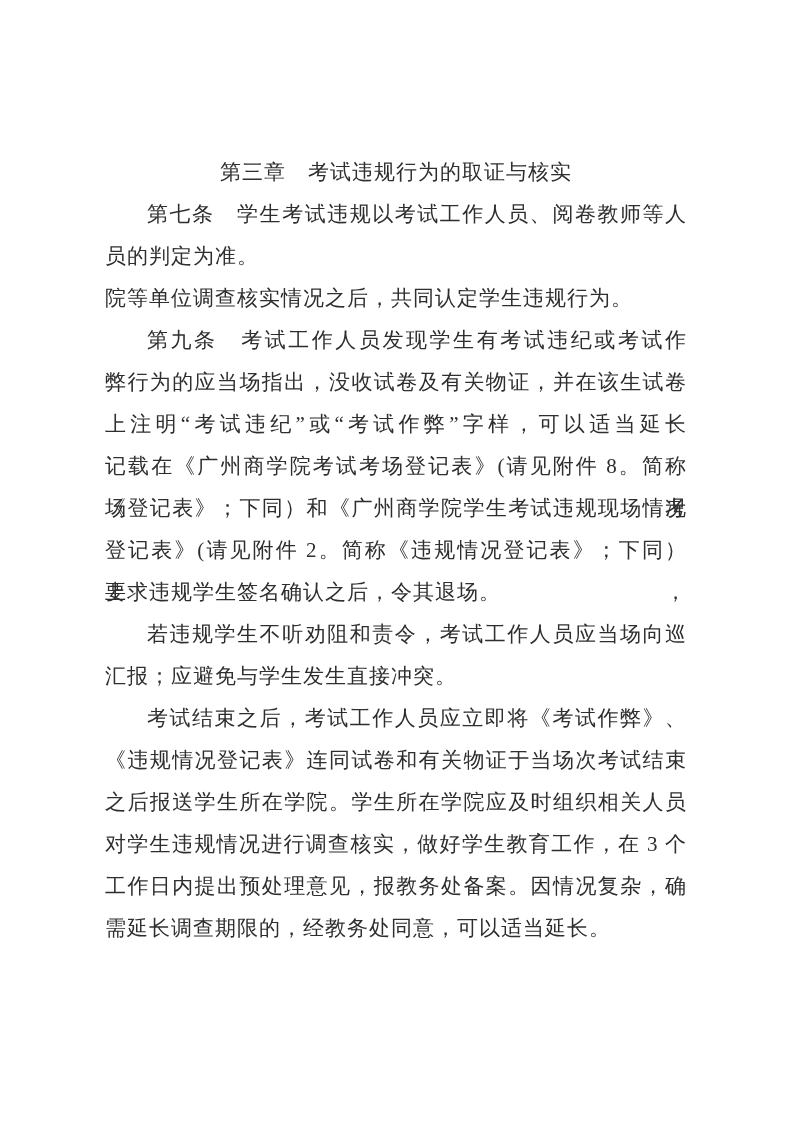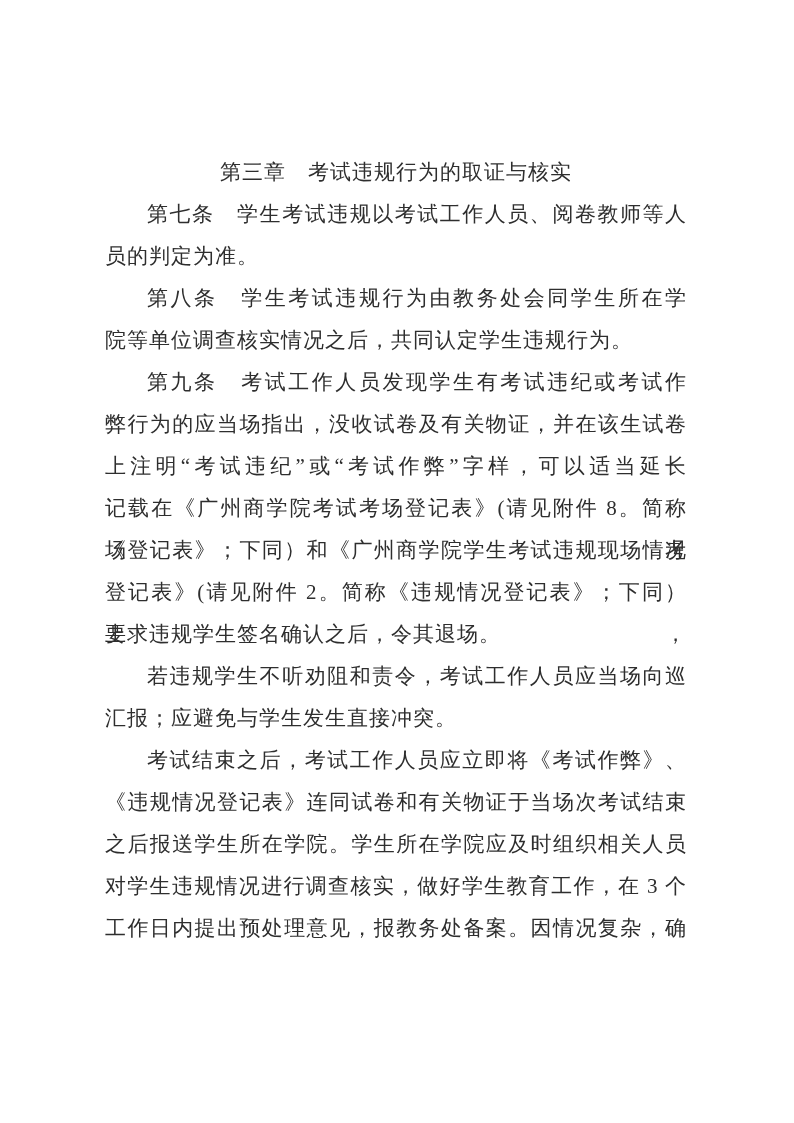--- a/index.html
+++ b/index.html
@@ -50,31 +50,31 @@
 </style>
 </head>
 <body>
 
 <div class="page">
   <div class="content">
     <div class="chapter-heading">第三章　考试违规行为的取证与核实</div>
     <div id="body-lines">
         <div class="text-line justify indent">第七条　学生考试违规以考试工作人员、阅卷教师等人</div>
         <div class="text-line">员的判定为准。</div>
-        <div class="text-line justify indent">第八条　学生考试违规行为由教务处会同学生所在学</div>
         <div class="text-line">院等单位调查核实情况之后，共同认定学生违规行为。</div>
         <div class="text-line justify indent">第九条　考试工作人员发现学生有考试违纪或考试作</div>
         <div class="text-line justify">弊行为的应当场指出，没收试卷及有关物证，并在该生试卷</div>
         <div class="text-line justify">上注明“考试违纪”或“考试作弊”字样，可以适当延长</div>
         <div class="text-line justify">记载在《广州商学院考试考场登记表》(请见附件 8。简称《考</div>
         <div class="text-line justify">场登记表》；下同）和《广州商学院学生考试违规现场情况</div>
         <div class="text-line justify">登记表》(请见附件 2。简称《违规情况登记表》；下同）上，</div>
         <div class="text-line">要求违规学生签名确认之后，令其退场。</div>
         <div class="text-line justify indent">若违规学生不听劝阻和责令，考试工作人员应当场向巡</div>
         <div class="text-line">汇报；应避免与学生发生直接冲突。</div>
         <div class="text-line justify indent">考试结束之后，考试工作人员应立即将《考试作弊》、</div>
         <div class="text-line justify">《违规情况登记表》连同试卷和有关物证于当场次考试结束</div>
         <div class="text-line justify">之后报送学生所在学院。学生所在学院应及时组织相关人员</div>
         <div class="text-line justify">对学生违规情况进行调查核实，做好学生教育工作，在 3 个</div>
         <div class="text-line justify">工作日内提出预处理意见，报教务处备案。因情况复杂，确</div>
+        <div class="text-line">需延长调查期限的，经教务处同意，可以适当延长。</div>
       </div>
   </div>
 </div>
 
 </body></html>

